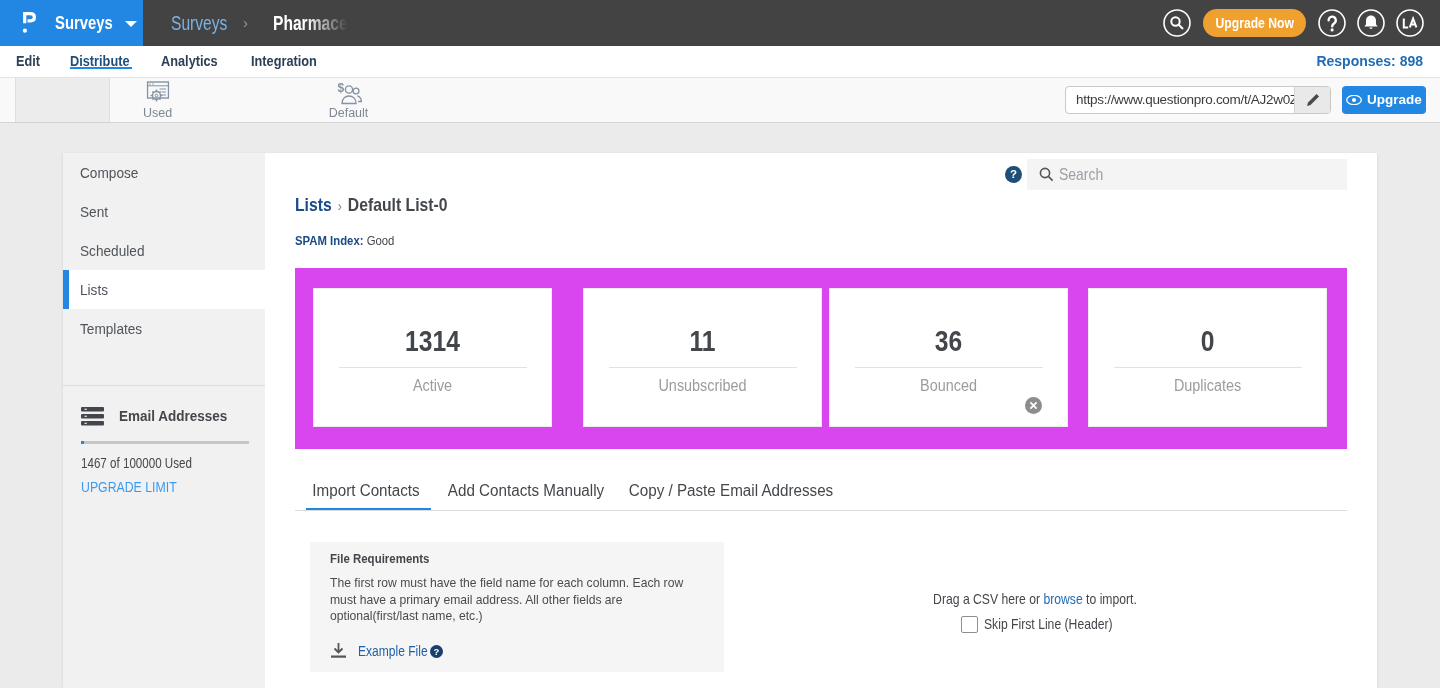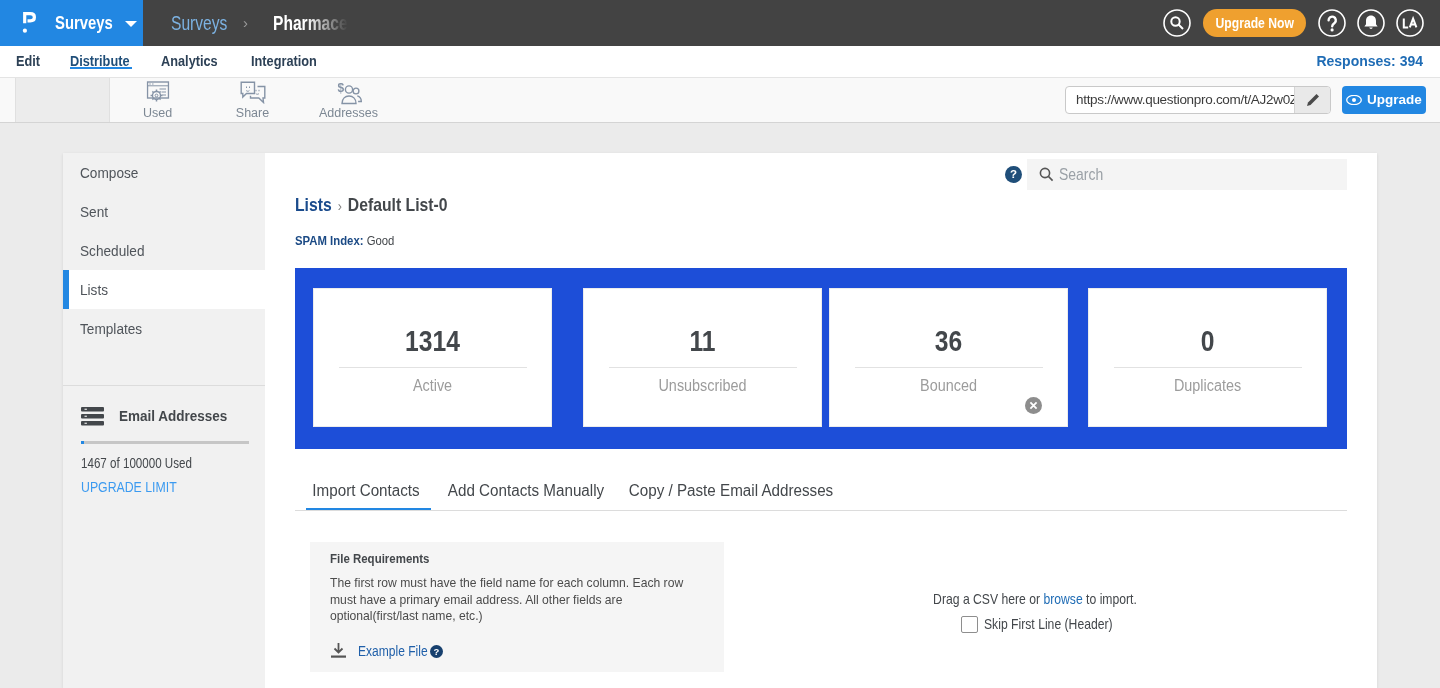--- a/index.html
+++ b/index.html
@@ -74,21 +74,21 @@
 #qhelp { position:absolute; left:942px; top:13px; }
 #search { position:absolute; left:964px; top:6px; width:320px; height:31px; background:#f4f4f4; }
 #search span { position:absolute; left:32px; top:0; line-height:31px; font-size:17px; color:#9aa0a6; transform:scaleX(0.82); transform-origin:left center; }
 #bc { position:absolute; left:232px; top:41px; font-size:18.5px; font-weight:700; transform:scaleX(0.85); transform-origin:left center; white-space:nowrap; }
 #bc .b1 { color:#1a4b8c; }
 #bc .sep { color:#808080; font-size:15px; font-weight:400; padding:0 7px; }
 #bc .b2 { color:#43474b; }
 #spam { position:absolute; left:232px; top:80px; font-size:13.5px; transform:scaleX(0.84); transform-origin:left center; white-space:nowrap; }
 #spam .s1 { color:#1b4a85; font-weight:700; }
 #spam .s2 { color:#43474b; }
-#panel { position:absolute; left:232px; top:115px; width:1052px; height:181px; background:#1d4ed8; }
+#panel { position:absolute; left:232px; top:115px; width:1052px; height:181px; background:#d946ef; }
 .stat { position:absolute; top:20px; width:239px; height:139px; background:#fff;
   border:1px solid #ececec; }
 .stat .num { margin-top:36px; text-align:center; font-size:29px; font-weight:700; color:#43474b; transform:scaleX(0.85); }
 .stat .dv { width:188px; margin:9px auto 0; border-top:1px solid #e2e2e2; }
 .stat .lb { margin-top:9px; text-align:center; font-size:16px; color:#9c9c9c; transform:scaleX(0.9); }
 #xcirc { position:absolute; right:25px; bottom:12px; width:17px; height:17px; }
 .tab { position:absolute; top:325px; font-size:16px; color:#43474b; line-height:26px;
   white-space:nowrap; transform:translateX(-50%) scaleX(0.95); }
 #tabul { position:absolute; left:243px; top:354.5px; width:125px; height:3px; background:#2287e2; }
 #tabline { position:absolute; left:232px; top:357px; width:1052px; border-top:1px solid #dcdcdc; }
@@ -144,21 +144,21 @@
     <path d="M13.8 18.4 L17.1 9.6 L20.4 18.4 M14.9 15.5 H19.3" fill="none" stroke="#fff" stroke-width="2"></path>
   </svg>
 </div>
 
 <div id="nav">
   <span class="navitem" style="left:16px">Edit</span>
   <span class="navitem" id="nav-dist" style="left:70px">Distribute</span>
     <span id="distline"></span>
   <span class="navitem" style="left:161px">Analytics</span>
   <span class="navitem" style="left:251px">Integration</span>
-  <span id="responses">Responses: 394</span>
+  <span id="responses">Responses: 898</span>
 </div>
 
 <div id="toolbar">
   <div id="emailtab"></div>
   <div class="tbitem" style="left:110px">
     <svg width="23" height="23" viewBox="0 0 23 23">
       <rect x="1" y="1" width="21" height="16" fill="none" stroke="#8593a6" stroke-width="1.4"></rect>
       <line x1="1" y1="4.8" x2="22" y2="4.8" stroke="#8593a6" stroke-width="1"></line>
       <line x1="2.8" y1="3" x2="4.2" y2="3" stroke="#8593a6" stroke-width="1.1"></line>
       <line x1="5.6" y1="3" x2="7" y2="3" stroke="#8593a6" stroke-width="1.1"></line>
@@ -173,38 +173,29 @@
         <line x1="4.1" y1="14.5" x2="5.9" y2="14.5"></line>
           <line x1="14.1" y1="14.5" x2="15.9" y2="14.5"></line>
         <line x1="5.9" y1="10.4" x2="7.2" y2="11.7"></line>
           <line x1="12.8" y1="17.3" x2="14.1" y2="18.6"></line>
         <line x1="14.1" y1="10.4" x2="12.8" y2="11.7"></line>
           <line x1="7.2" y1="17.3" x2="5.9" y2="18.6"></line>
       </g>
     </svg>
     <span class="lbl">Used</span>
   </div>
-  <div class="tbitem" style="left:205px">
-    <svg width="26" height="23" viewBox="0 0 26 23">
-      <path d="M1.2 1.2 H14.5 V12.5 H6.5 L2.8 16 V12.5 H1.2 Z" fill="none" stroke="#8593a6" stroke-width="1.4"></path>
-      <path d="M17.5 5.5 H24.8 V17 H23 L23.5 21.5 L18.8 17 H10.5 V14.8" fill="none" stroke="#8593a6" stroke-width="1.4"></path>
-      <path d="M6.2 9.5 c0.8 1 2.4 1 3.2 0 M6.5 5.5 v1.5 M9.5 5.5 v1.5" fill="none" stroke="#8593a6" stroke-width="1"></path>
-      <path d="M15.8 12.5 c0.8 1 2.4 1 3.2 0 M16 8.8 v1.5 M19 8.8 v1.5" fill="none" stroke="#8593a6" stroke-width="1"></path>
-    </svg>
-    <span class="lbl">Share</span>
-  </div>
   <div class="tbitem" style="left:301px">
     <svg width="27" height="24" viewBox="0 0 27 24">
       <text x="2" y="11" font-size="12" font-weight="bold" fill="#8593a6" font-family="Liberation Sans">$</text>
       <circle cx="13.5" cy="8.5" r="3.6" fill="none" stroke="#8593a6" stroke-width="1.4"></circle>
       <circle cx="20.5" cy="10" r="2.9" fill="none" stroke="#8593a6" stroke-width="1.4"></circle>
       <path d="M6.5 22.5 c0 -5 3.2 -7.5 7 -7.5 s7 2.5 7 7.5 z" fill="none" stroke="#8593a6" stroke-width="1.4"></path>
       <path d="M21.8 14.9 c2.6 0.7 4 3 4 5.6 h-3.2" fill="none" stroke="#8593a6" stroke-width="1.4"></path>
     </svg>
-    <span class="lbl">Addresses</span>
+    <span class="lbl">Default</span>
   </div>
   <div id="urlbox">
     <span id="urltext">https://www.questionpro.com/t/AJ2w0Z0sBC</span>
     <div id="pencil">
       <svg width="14" height="14" viewBox="0 0 14 14" style="position:absolute;left:11px;top:6px">
         <path d="M1 13 l1 -3.5 8.5 -8.5 2.5 2.5 -8.5 8.5 z" fill="#4a4a4a"></path>
       </svg>
     </div>
   </div>
   <div id="preview">

